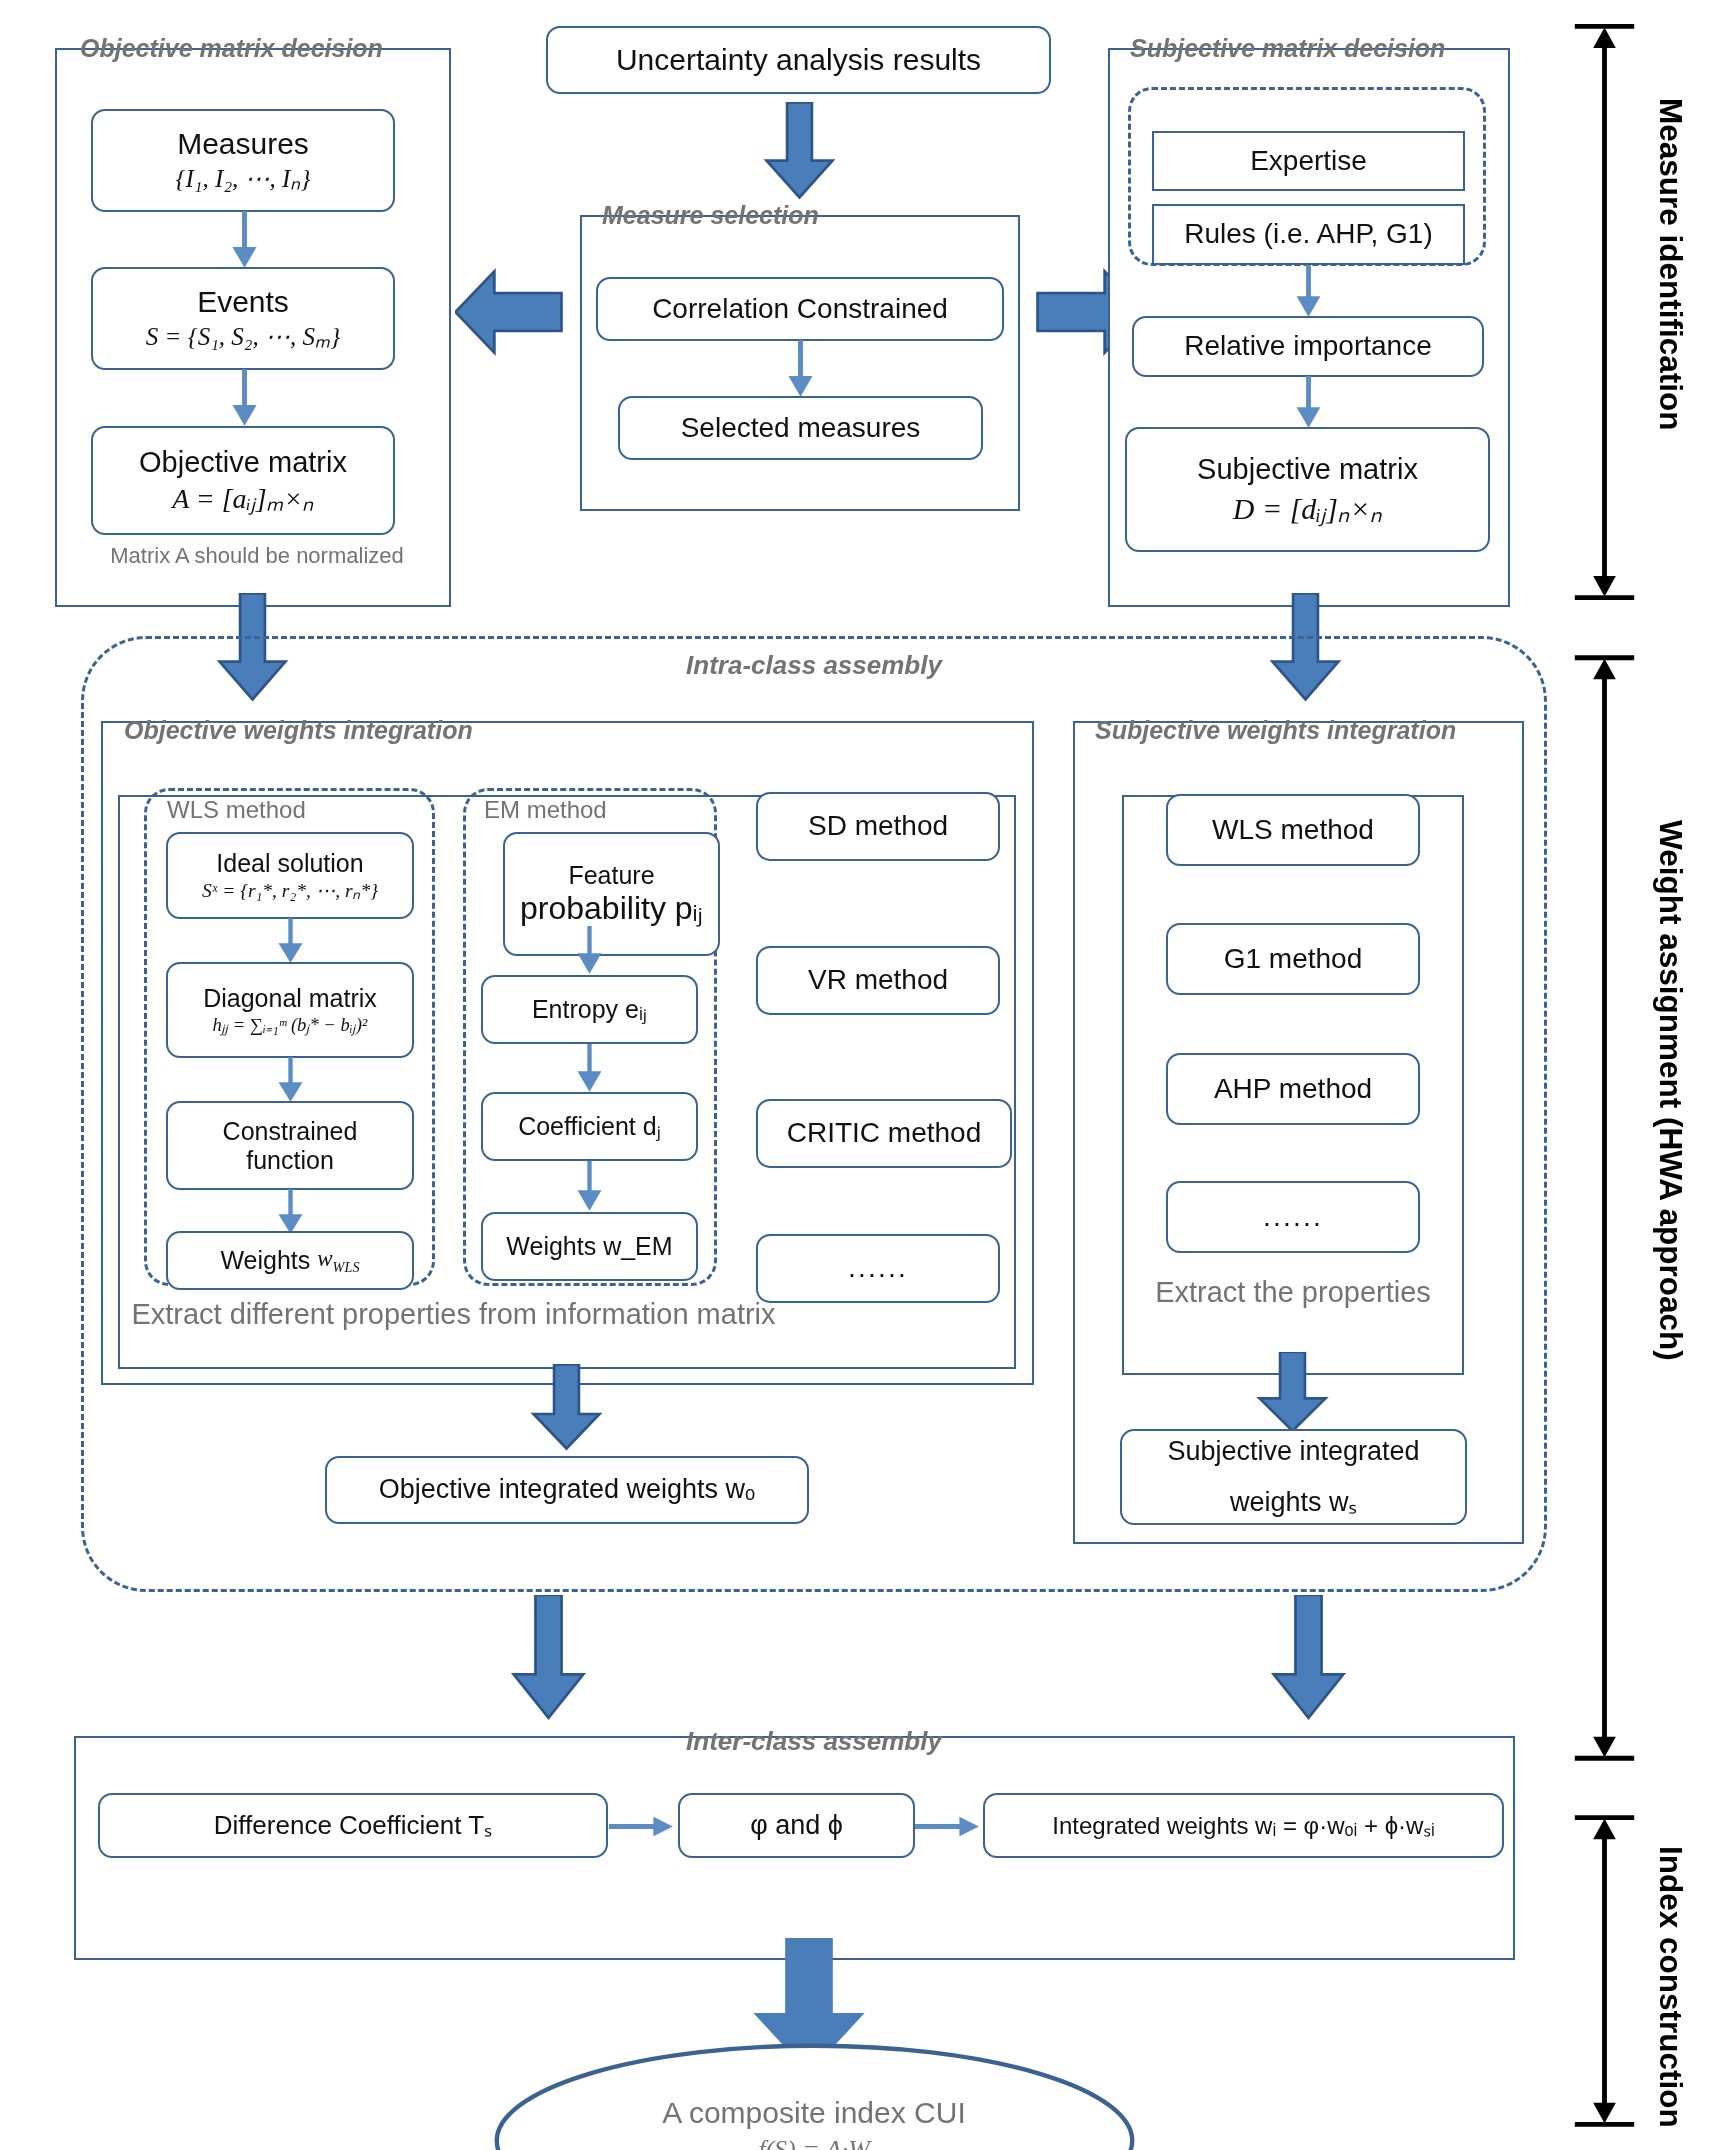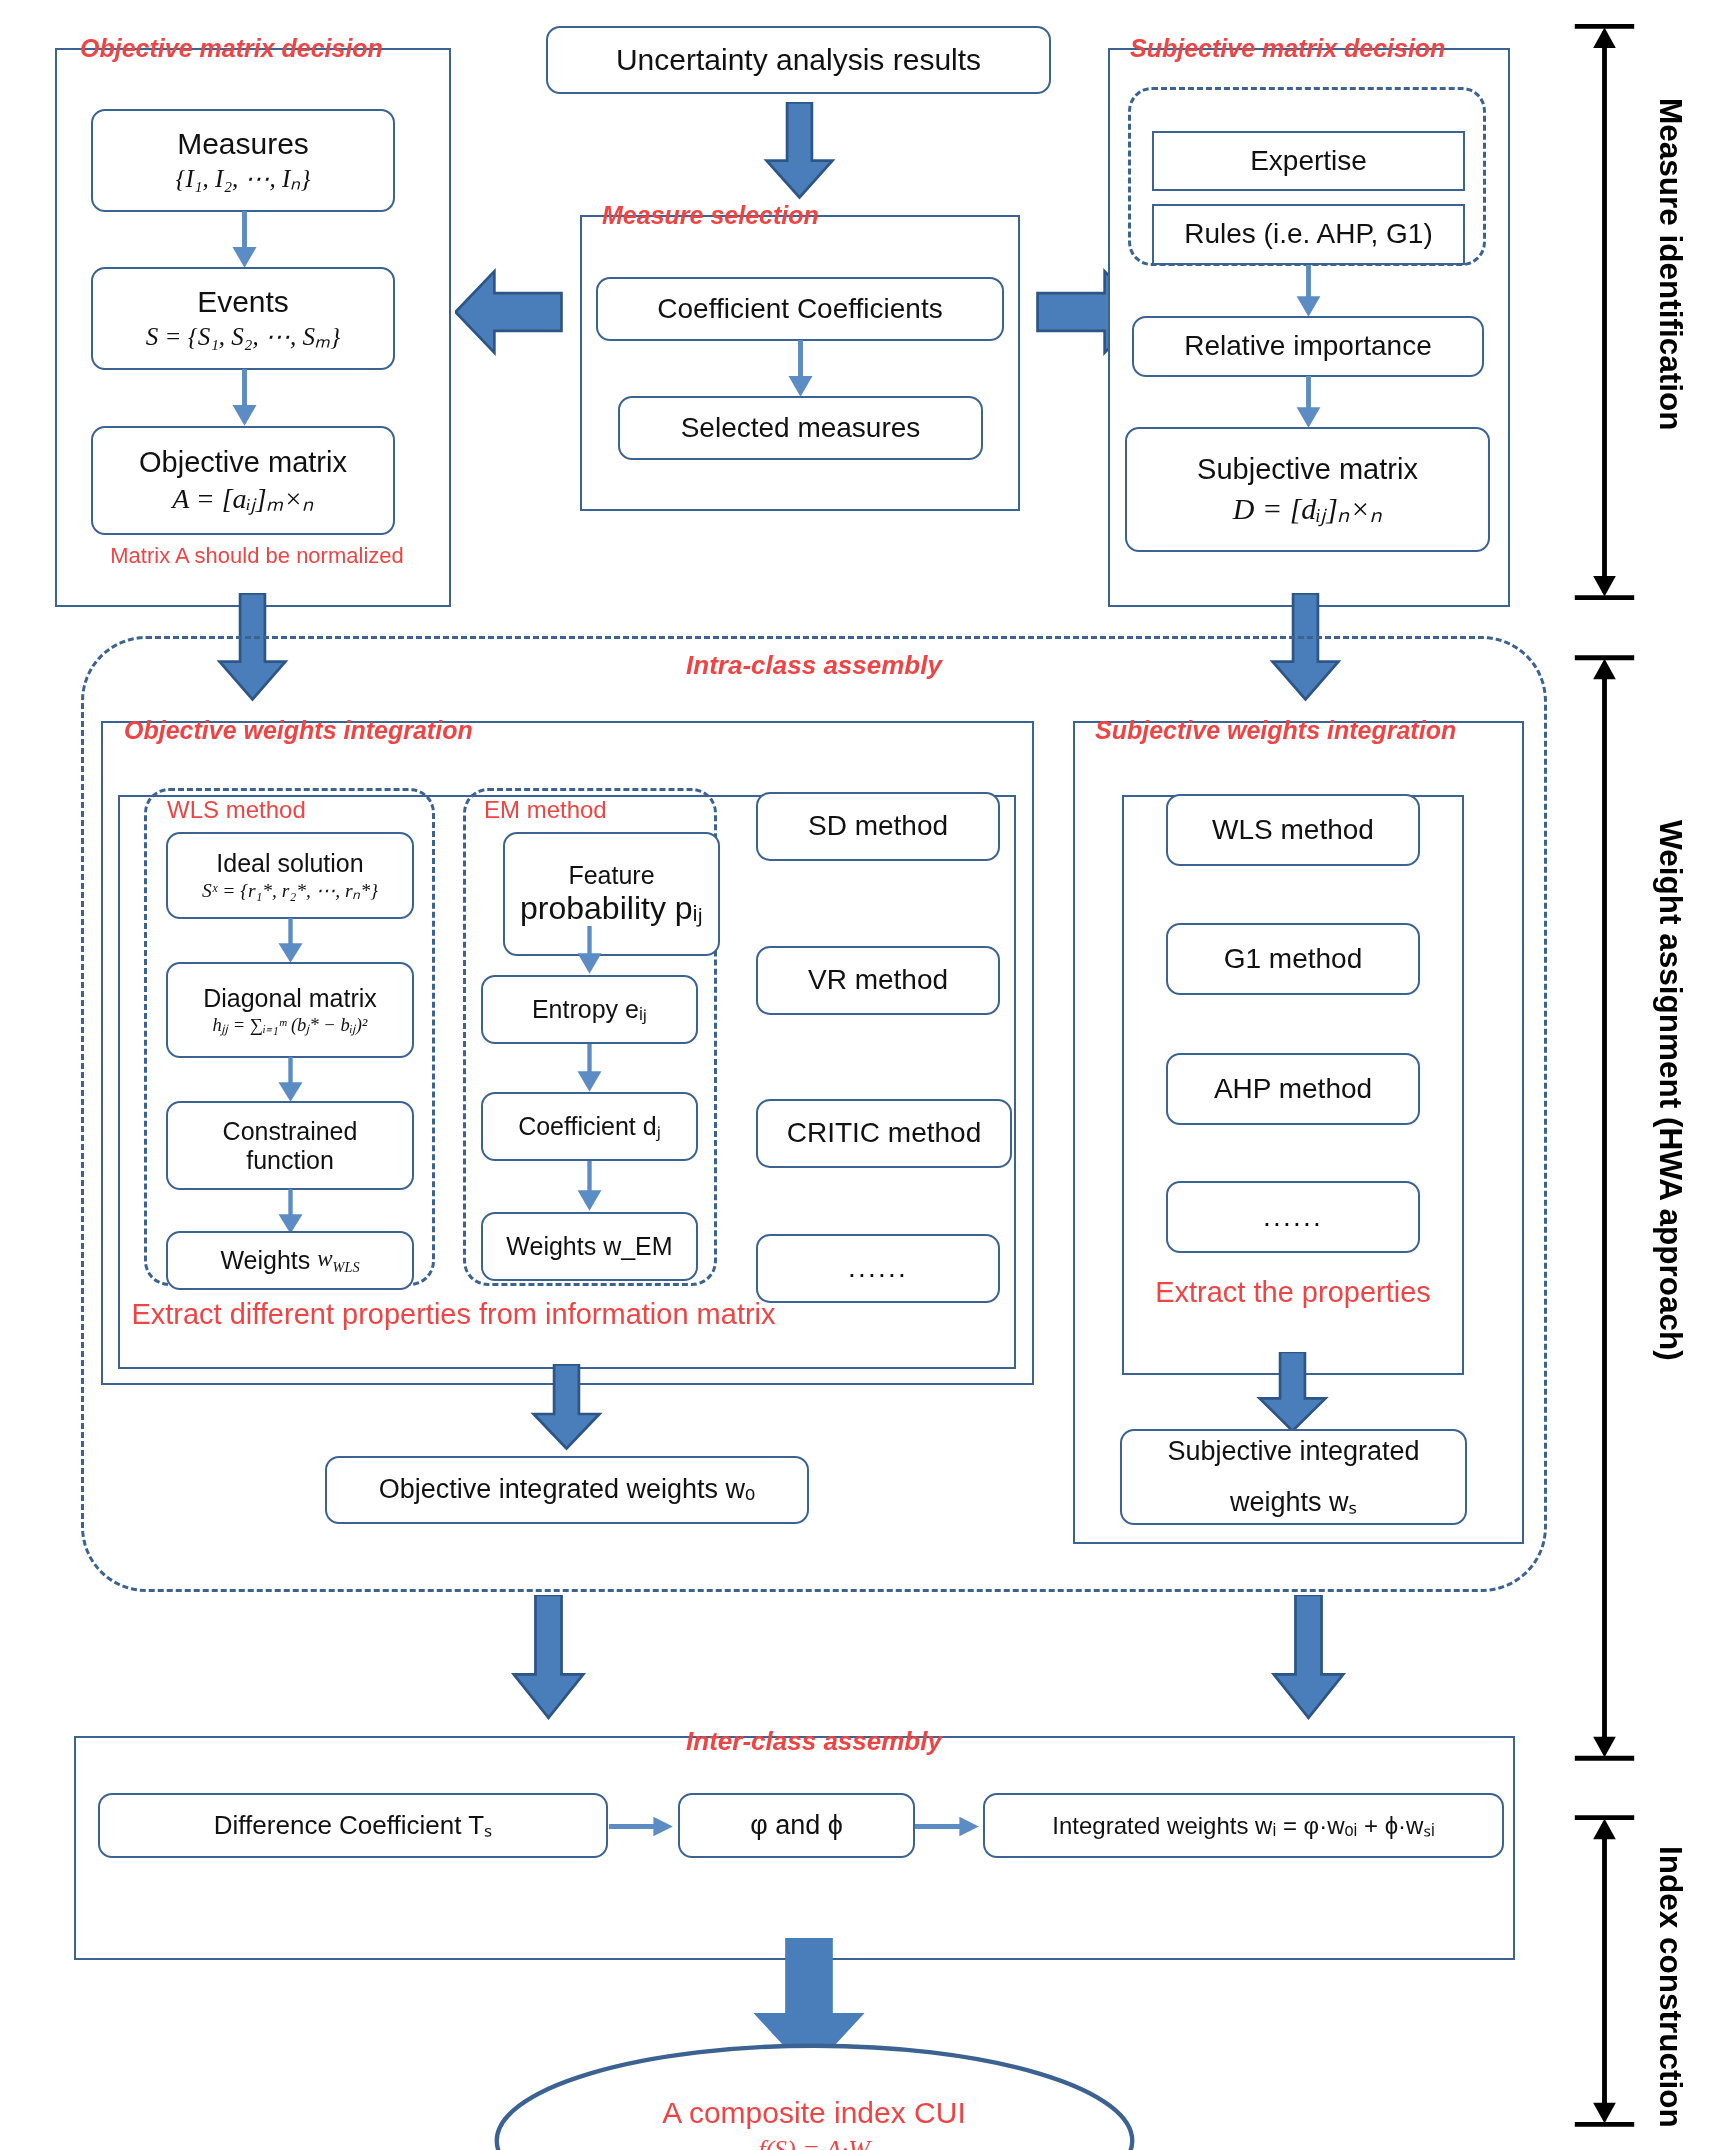--- a/index.html
+++ b/index.html
@@ -7,21 +7,21 @@
   #page{position:relative;width:1733px;height:2151px;background:#fff;overflow:hidden;}
 
   
   .box{position:absolute;box-sizing:border-box;background:#fff;
        border:2.7px solid #3b6291;display:flex;align-items:center;justify-content:center;
        text-align:center;color:#111;line-height:1.15;}
   .rbox{border-radius:14px;}
   .sqbox{border-radius:0;margin-top:25px;}
   .plain{position:absolute;box-sizing:border-box;border:2.7px solid #3b6291;background:#fff;}
   .dashbox{position:absolute;box-sizing:border-box;border:3.8px dashed #3b6291;background:transparent;border-radius:22px;}
-  .lbl{position:absolute;color:#ef4444;}
+  .lbl{position:absolute;color:#737373;}
   .itallbl{font-style:italic;font-weight:bold;}
   .ctr{display:flex;align-items:center;justify-content:center;text-align:center;flex-direction:column;}
 
   
   .m{font-family:"Liberation Serif", serif;font-style:italic;}
   sub{font-size:.62em;font-style:italic;}
 
   
   .sarrow{position:absolute;}           
   .barrow{position:absolute;}           
@@ -67,21 +67,21 @@
 
   <div class="box rbox" style="left:546px;top:26px;width:505px;height:68px;font-size:30px;">Uncertainty analysis results</div>
 
   <svg class="barrow" style="left:759px;top:102px;width:81px;height:98px;" viewBox="0 0 150 180">
     <polygon points="52,0 98,0 98,108 136,108 75,176 14,108 52,108" fill="#4a7ebb" stroke="#2d5586" stroke-width="5"></polygon>
   </svg>
 
   <div class="plain sqbox" style="left:580px;top:190px;width:440px;height:296px;"></div>
   <div class="lbl itallbl" style="left:602px;top:201px;width:402px;font-size:25px;">Measure selection</div>
 
-  <div class="box rbox" style="left:596px;top:277px;width:408px;height:64px;font-size:28px;">Coefficient Coefficients</div>
+  <div class="box rbox" style="left:596px;top:277px;width:408px;height:64px;font-size:28px;">Correlation Constrained</div>
 
   <svg class="sarrow" style="left:784px;top:340px;width:33px;height:59px;" viewBox="0 0 60 108">
     <line x1="30" y1="0" x2="30" y2="72" stroke="#5b8cc4" stroke-width="9"></line>
     <polygon points="8,66 52,66 30,104" fill="#5b8cc4"></polygon>
   </svg>
 
   <div class="box rbox" style="left:618px;top:396px;width:365px;height:64px;font-size:28px;">Selected measures</div>
 
   <svg class="barrow" style="left:455px;top:266px;width:109px;height:92px;" viewBox="0 0 200 170">
     <polygon points="0,85 72,10 72,50 196,50 196,120 72,120 72,160" fill="#4a7ebb" stroke="#2d5586" stroke-width="5"></polygon>

